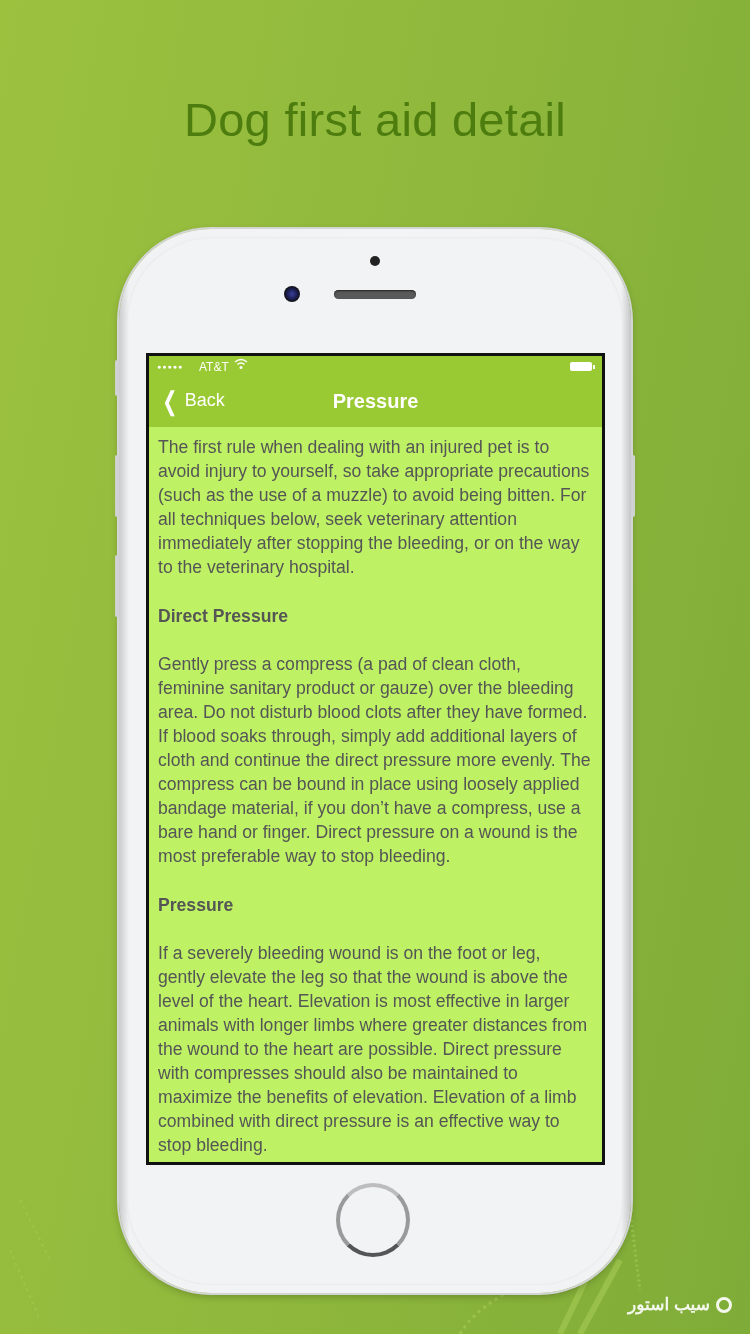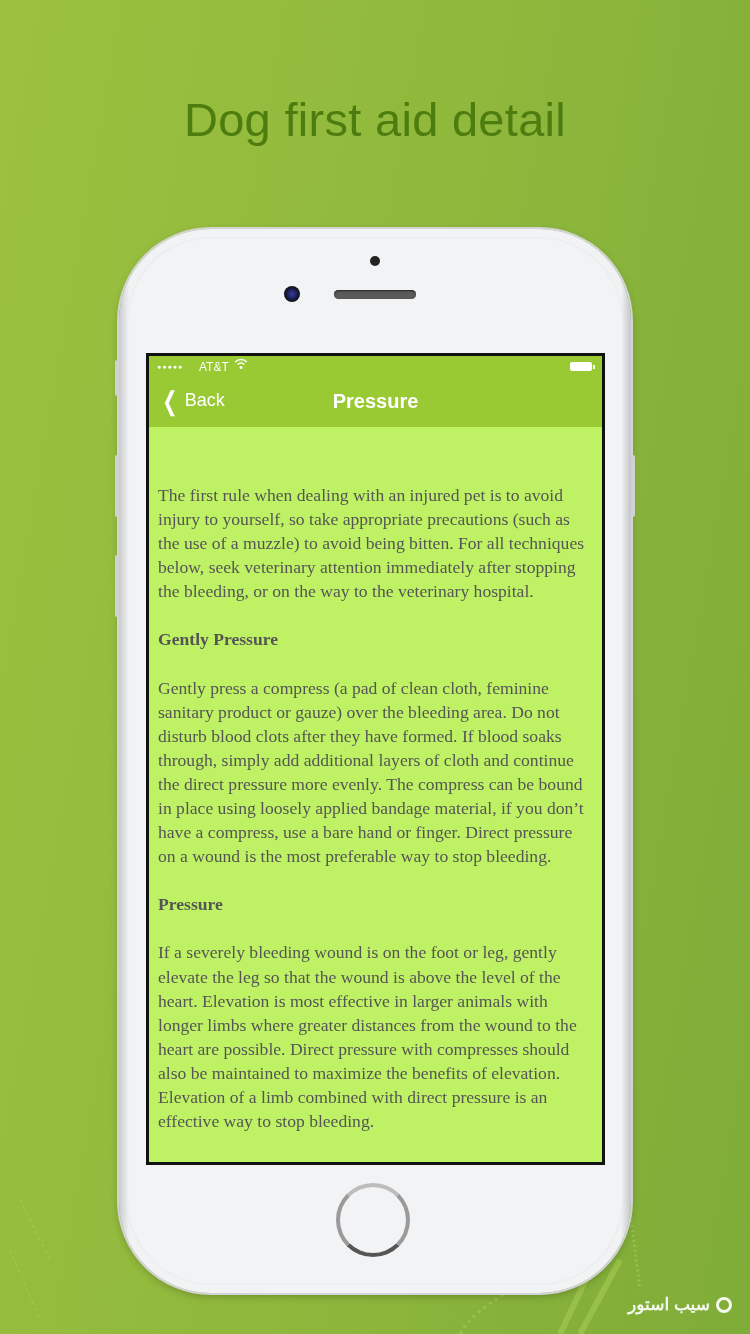--- a/index.html
+++ b/index.html
@@ -45,21 +45,21 @@
   .signal { position:absolute; left:8px; top:7px; font-size:7px; letter-spacing:1px; }
   .carrier { position:absolute; left:50px; top:4px; }
   .wifi { position:absolute; left:85px; top:2px; font-size:12px; }
   .clock { position:absolute; left:0; right:0; top:4px; text-align:center; }
   .battery { position:absolute; right:10px; top:6px; width:22px; height:9px; background:#fff; border-radius:2px; }
   .battery:after { content:""; position:absolute; right:-3px; top:3px; width:2px; height:4px; background:#fff; }
   .back { position:absolute; left:10px; top:34px; font-size:18px; display:flex; align-items:center; cursor:pointer; }
   .back-chev { font-size:26px; margin-right:4px; line-height:18px; transform:scaleX(0.7); }
   .title { position:absolute; left:0; right:0; top:34px; text-align:center; font-size:20px; font-weight:bold; }
   .content {
-    padding:8px 10px 0 9px; font-family:Liberation Serif, serif; color:#555; font-size:17.6px; line-height:24.1px;margin-top:48px;
+    padding:8px 10px 0 9px; font-family:Liberation Sans, sans-serif; color:#555; font-size:17.6px; line-height:24.1px;
   }
   .content p { margin:0 0 24px 0; }
   .content h3 { margin:0 0 24px 0; font-size:17.6px; font-weight:bold; color:#555; }
   .watermark { position:absolute; right:18px; top:1294px; color:#f4f8ec; font-size:17px; font-weight:bold;
                display:flex; align-items:center; direction:rtl;margin-left:19px; }
   .wm-icon { width:16px; height:16px; border:3px solid #f4f8ec; border-radius:50%; box-sizing:border-box; margin-left:6px; }
 </style>
 </head>
 <body>
 
@@ -100,21 +100,21 @@
       <span class="battery"></span>
     </div>
     <div class="back">
       <span class="back-chev">❮</span>
       <span>Back</span>
     </div>
     <div class="title">Pressure</div>
   </div>
   <div class="content">
     <p>The first rule when dealing with an injured pet is to avoid injury to yourself, so take appropriate precautions (such as the use of a muzzle) to avoid being bitten. For all techniques below, seek veterinary attention immediately after stopping the bleeding, or on the way to the veterinary hospital.</p>
-    <h3>Gently Pressure</h3>
+    <h3>Direct Pressure</h3>
     <p>Gently press a compress (a pad of clean cloth, feminine sanitary product or gauze) over the bleeding area. Do not disturb blood clots after they have formed. If blood soaks through, simply add additional layers of cloth and continue the direct pressure more evenly. The compress can be bound in place using loosely applied bandage material, if you don’t have a compress, use a bare hand or finger. Direct pressure on a wound is the most preferable way to stop bleeding.</p>
     <h3>Pressure</h3>
     <p>If a severely bleeding wound is on the foot or leg, gently elevate the leg so that the wound is above the level of the heart. Elevation is most effective in larger animals with longer limbs where greater distances from the wound to the heart are possible. Direct pressure with compresses should also be maintained to maximize the benefits of elevation. Elevation of a limb combined with direct pressure is an effective way to stop bleeding.</p>
   </div>
 </div>
 
 <div class="watermark">
   <span class="wm-icon"></span>
   <span>سیب استور</span>
 </div>

